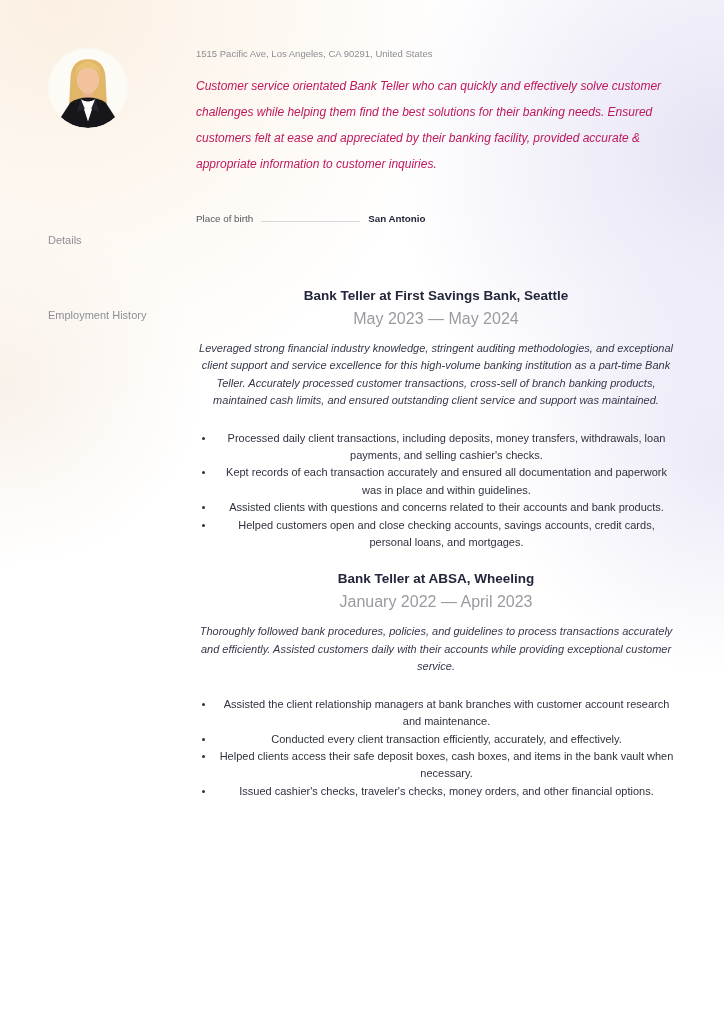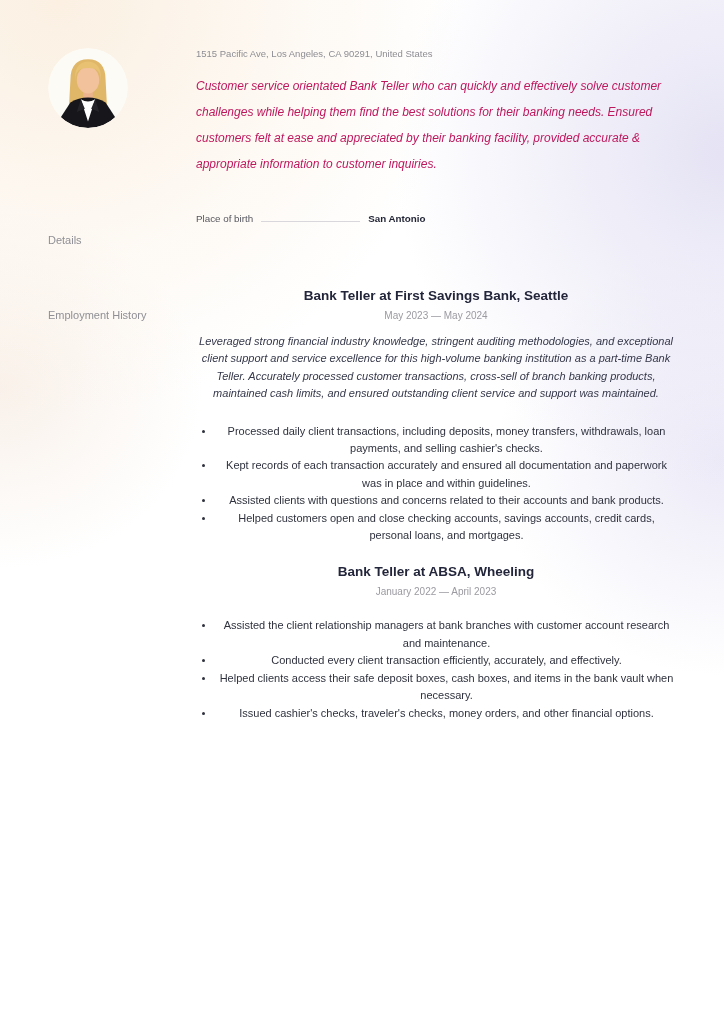--- a/index.html
+++ b/index.html
@@ -34,21 +34,21 @@
   .detail-item { display: flex; align-items: baseline; font-size: 9.8px; }
   .detail-label { color: #55565e; white-space: nowrap; }
   .detail-leader { flex: 1; border-bottom: 1px solid #d9d7dc; margin: 0 8px; height: 9px; }
   .detail-value { font-weight: bold; color: #1f2233; white-space: nowrap; }
 
   
   .employment-section { margin-top: 42px; }
   .job { margin-bottom: 17px; text-align: center; }
   .job + .job { margin-top: 20px; }
   .job-title { font-size: 13.5px; font-weight: bold; color: #23263b; }
-  .job-dates { font-size: 10px; color: #9b9aa1; margin-top: 7px; }
+  .job-dates { font-size: 16px; color: #9b9aa1; margin-top: 7px; }
   .job-desc { font-size: 11px; font-style: italic; line-height: 17.4px; color: #35384a; margin-top: 12px; }
   .job-bullets { margin-top: 20px; padding-left: 19px; }
   .job-bullets li { font-size: 11px; line-height: 17.4px; color: #2f323e; padding-left: 2px; }
   .job-bullets li::marker { color: #2f323e; font-size: 10px; }
 </style>
 </head>
 <body>
 
 <div class="page">
 
@@ -111,20 +111,21 @@
           <li>Processed daily client transactions, including deposits, money transfers, withdrawals, loan payments, and selling cashier's checks.</li>
           <li>Kept records of each transaction accurately and ensured all documentation and paperwork was in place and within guidelines.</li>
           <li>Assisted clients with questions and concerns related to their accounts and bank products.</li>
           <li>Helped customers open and close checking accounts, savings accounts, credit cards, personal loans, and mortgages.</li>
         </ul>
       </div>
 
       <div class="job">
         <div class="job-title">Bank Teller at ABSA, Wheeling</div>
         <div class="job-dates">January 2022 — April 2023</div>
+        <div class="job-desc">Thoroughly followed bank procedures, policies, and guidelines to process transactions accurately and efficiently. Assisted customers daily with their accounts while providing exceptional customer service.</div>
         <ul class="job-bullets">
           <li>Assisted the client relationship managers at bank branches with customer account research and maintenance.</li>
           <li>Conducted every client transaction efficiently, accurately, and effectively.</li>
           <li>Helped clients access their safe deposit boxes, cash boxes, and items in the bank vault when necessary.</li>
           <li>Issued cashier's checks, traveler's checks, money orders, and other financial options.</li>
         </ul>
       </div>
 
     </div>
   </div>

